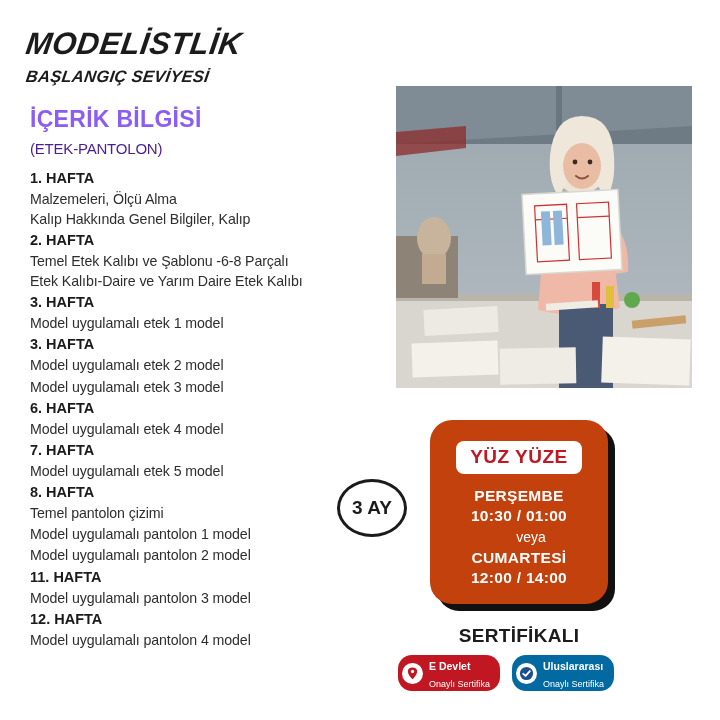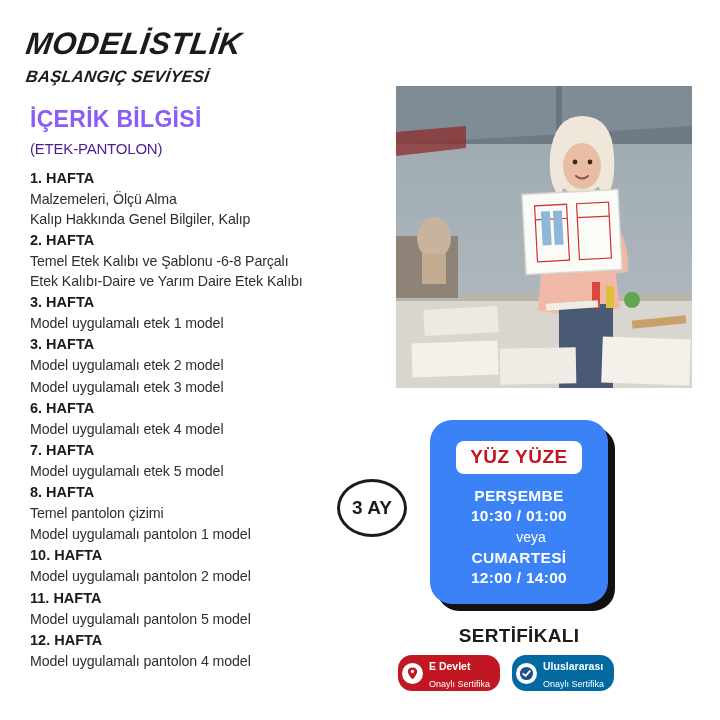--- a/index.html
+++ b/index.html
@@ -105,21 +105,21 @@
     position: absolute;
     left: 437px; top: 427px;
     width: 178px; height: 184px;
     background: #111111;
     border-radius: 22px;
   }
   .red-card {
     position: absolute;
     left: 430px; top: 420px;
     width: 178px; height: 184px;
-    background: #3b82f6;
+    background: #c2410c;
     border-radius: 22px;
     color: #ffffff;
     text-align: center;
     padding-top: 21px;
   }
   .yuz-pill {
     display: inline-block;
     background: #ffffff;
     color: #c01722;
     font-weight: bold;
@@ -228,26 +228,25 @@
         <div class="week-desc">Model uygulamalı etek 5 model</div>
       </div>
       <div class="week">
         <div class="week-title">8. HAFTA</div>
         <div class="week-desc">Temel pantolon çizimi</div>
       </div>
       <div class="week">
         <div class="week-desc">Model uygulamalı pantolon 1 model</div>
       </div>
       <div class="week">
-        <div class="week-title">10. HAFTA</div>
         <div class="week-desc">Model uygulamalı pantolon 2 model</div>
       </div>
       <div class="week">
         <div class="week-title">11. HAFTA</div>
-        <div class="week-desc">Model uygulamalı pantolon 5 model</div>
+        <div class="week-desc">Model uygulamalı pantolon 3 model</div>
       </div>
       <div class="week">
         <div class="week-title">12. HAFTA</div>
         <div class="week-desc">Model uygulamalı pantolon 4 model</div>
       </div>
     </div>
   </div>
 
   <div class="photo">
     <svg width="296" height="302" viewBox="0 0 296 302" xmlns="http://www.w3.org/2000/svg">

